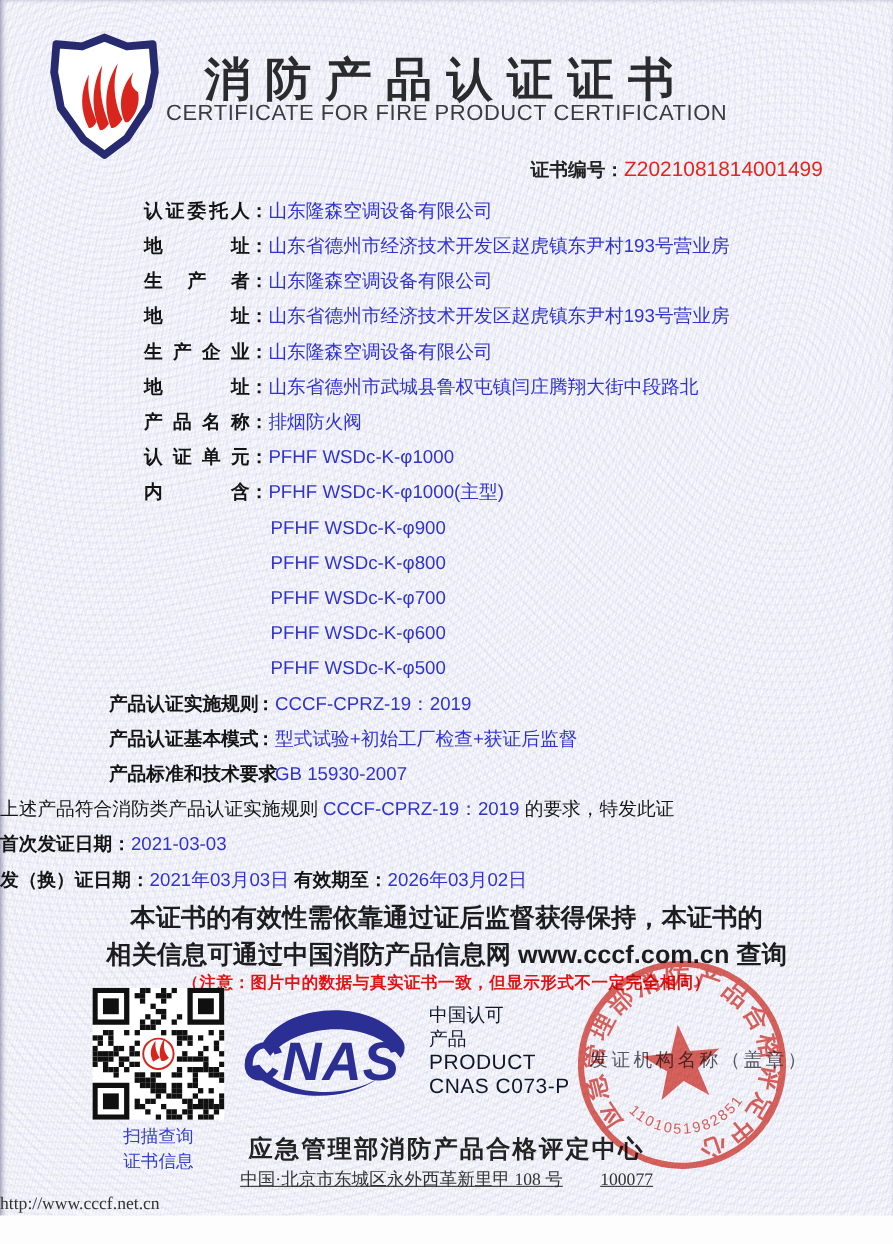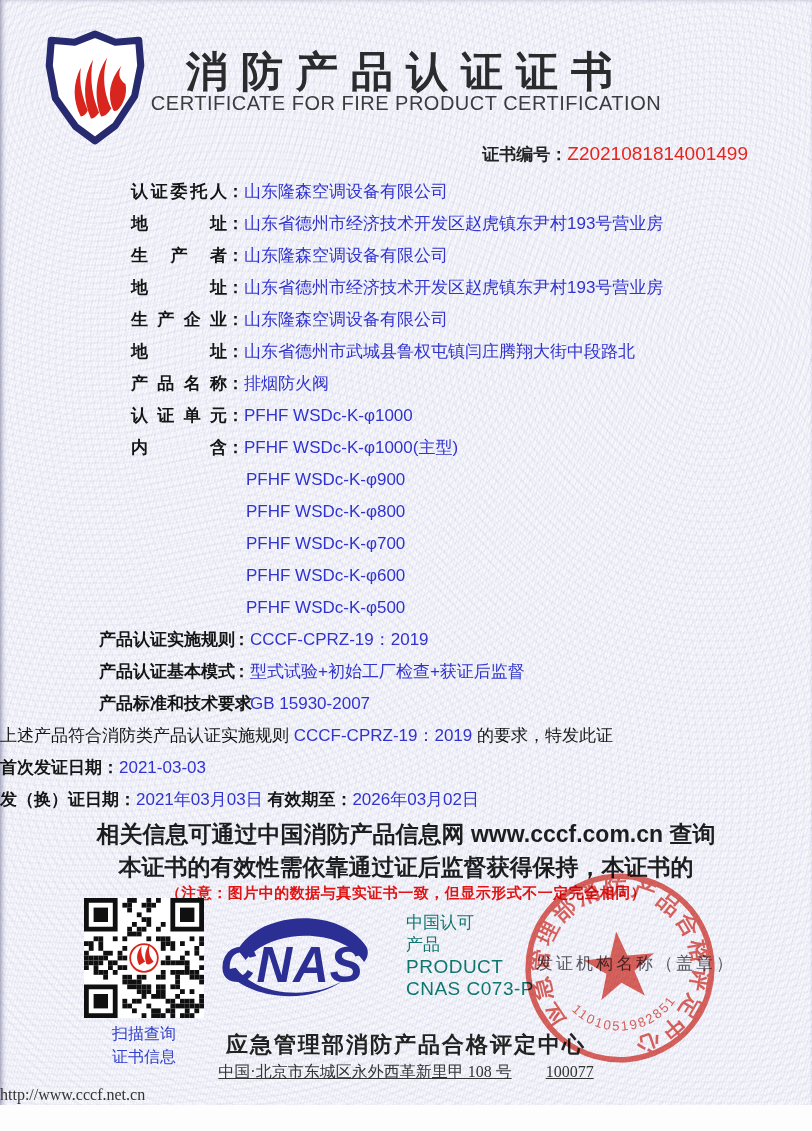--- a/index.html
+++ b/index.html
@@ -43,21 +43,21 @@
   .keep{position:absolute;left:0;top:818px;width:100%;text-align:center;
     font-size:23px;font-weight:bold;color:#1d1d1f;line-height:33px;}
   .note{position:absolute;left:0;top:884px;width:100%;text-align:center;
     font-size:15px;font-weight:bold;color:#e11414;letter-spacing:.5px;}
 
   .qr{position:absolute;left:84px;top:898px;width:120px;height:120px;}
   .qr-caption{position:absolute;left:74px;top:1022px;width:140px;text-align:center;
     font-size:16px;color:#3340c8;line-height:23px;}
 
   .cnas-logo{position:absolute;left:216px;top:906px;width:158px;height:100px;}
-  .cnas-text{position:absolute;left:406px;top:912px;font-size:17px;color:#0f766e;line-height:22px;}
+  .cnas-text{position:absolute;left:390px;top:912px;font-size:17px;color:#0f172a;line-height:22px;}
   .cnas-text .en{font-size:19px;letter-spacing:.5px;}
 
   .seal-caption{position:absolute;left:536px;top:952px;width:230px;z-index:1;
     font-family:"Liberation Serif",serif;font-size:17px;color:#55555f;letter-spacing:3px;}
   .seal{position:absolute;left:518px;top:866px;width:204px;height:204px;z-index:2;
     opacity:.85;mix-blend-mode:multiply;transform:rotate(-6deg);}
 
   .org-name{position:absolute;left:0;top:1030px;width:100%;text-align:center;
     font-family:"Liberation Serif",serif;font-size:22px;font-weight:bold;color:#222;letter-spacing:2px;}
   .org-addr{position:absolute;left:0;top:1062px;width:100%;text-align:center;
@@ -172,22 +172,22 @@
           <span>要</span>
           <span>求</span>
         </span><span class="colon">：</span><span class="fvalue">GB 15930-2007</span></div>
 
     <div class="row crow"><span>上述产品符合消防类产品认证实施规则 </span><span class="fvalue">CCCF-CPRZ-19：2019</span><span> 的要求，特发此证</span></div>
     <div class="row crow"><span class="lbl">首次发证日期：</span><span class="fvalue">2021-03-03</span></div>
     <div class="row crow"><span class="lbl">发（换）证日期：</span><span class="fvalue">2021年03月03日</span><span class="lbl">&nbsp;</span><span class="lbl">有效期至：</span><span class="fvalue">2026年03月02日</span></div>
   </div>
 
   <div class="keep">
+    <div>本证书的有效性需依靠通过证后监督获得保持，本证书的</div>
     <div><span>相关信息可通过中国消防产品信息网 </span><span>www.cccf.com.cn</span><span> 查询</span></div>
-    <div>本证书的有效性需依靠通过证后监督获得保持，本证书的</div>
   </div>
   <div class="note">（注意：图片中的数据与真实证书一致，但显示形式不一定完全相同）</div>
 
   <svg class="qr" viewBox="0 0 100 100">
     <rect x="0" y="0" width="100" height="100" fill="#ffffff"></rect>
     <g class="mods" fill="#101010">
         <rect x="36" y="0" width="4" height="4"></rect>
         <rect x="40" y="0" width="4" height="4"></rect>
         <rect x="52" y="0" width="4" height="4"></rect>
         <rect x="60" y="0" width="4" height="4"></rect>

